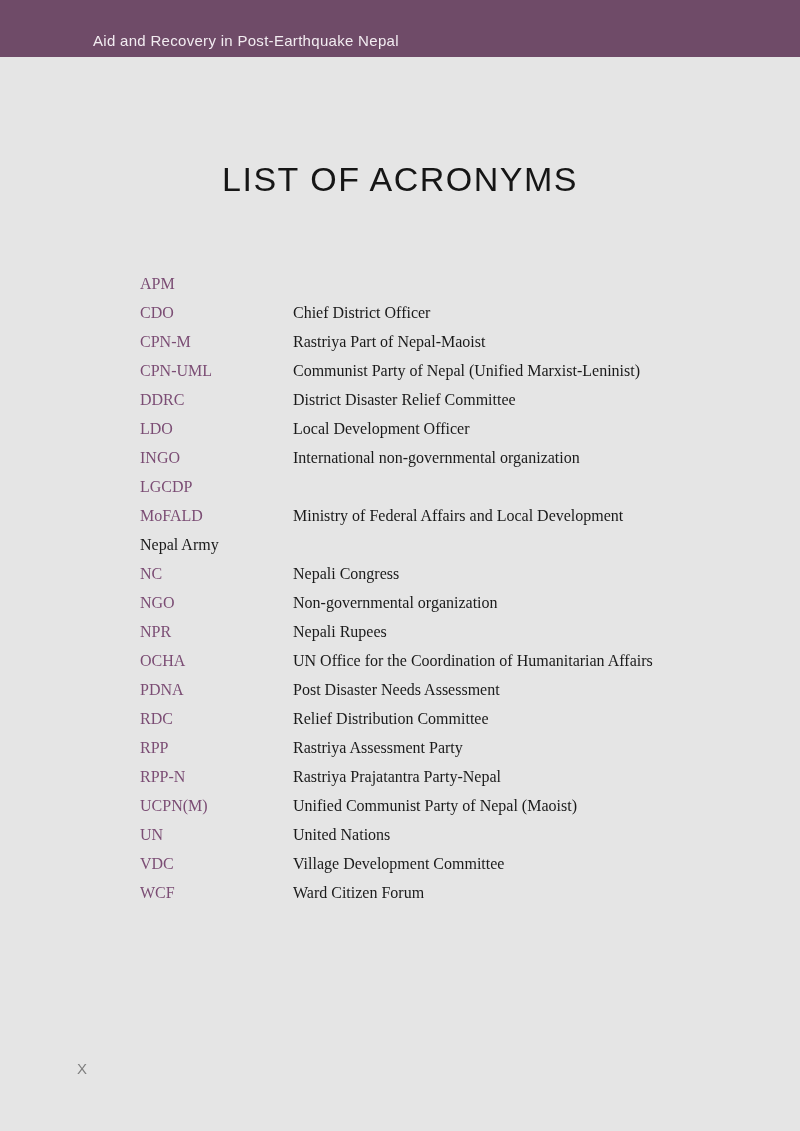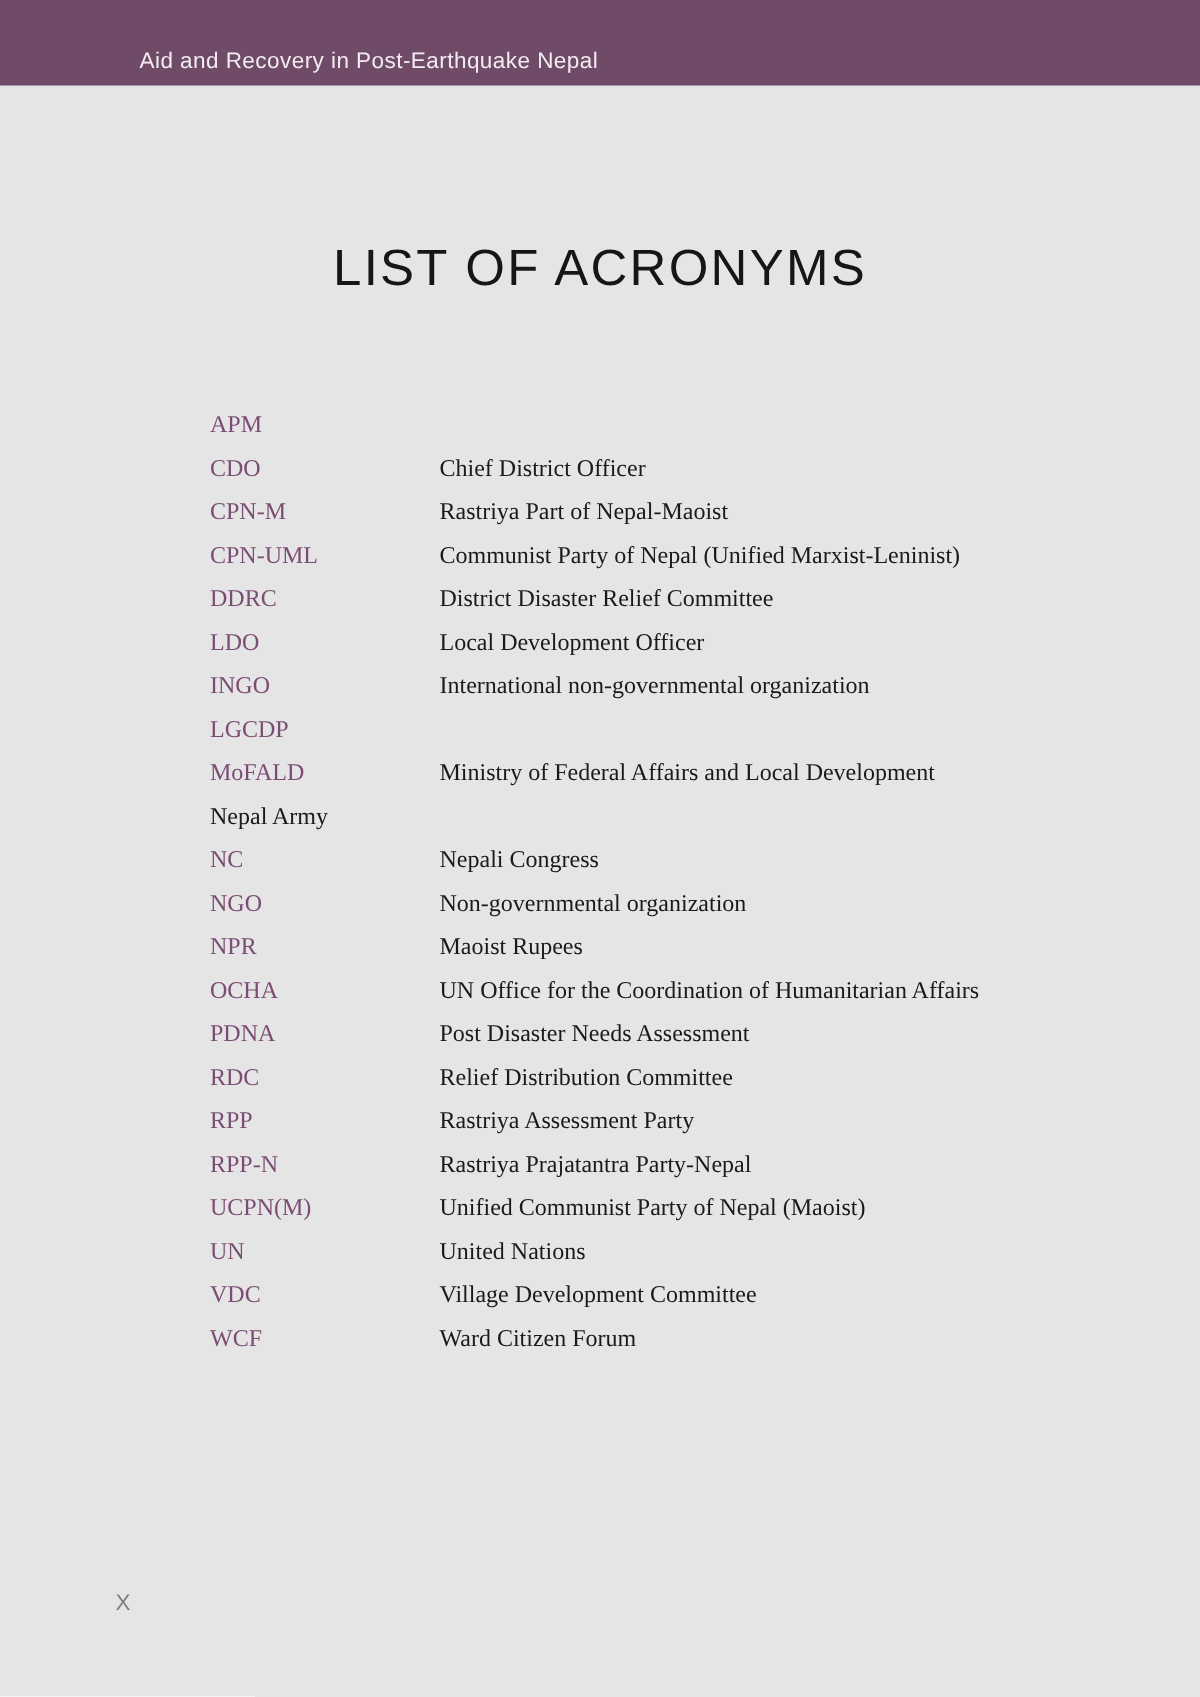--- a/index.html
+++ b/index.html
@@ -130,21 +130,21 @@
       <div class="acronym-row">
         <span class="acronym-abbr">NC</span>
         <span class="acronym-def">Nepali Congress</span>
       </div>
       <div class="acronym-row">
         <span class="acronym-abbr">NGO</span>
         <span class="acronym-def">Non-governmental organization</span>
       </div>
       <div class="acronym-row">
         <span class="acronym-abbr">NPR</span>
-        <span class="acronym-def">Maoist Rupees</span>
+        <span class="acronym-def">Nepali Rupees</span>
       </div>
       <div class="acronym-row">
         <span class="acronym-abbr">OCHA</span>
         <span class="acronym-def">UN Office for the Coordination of Humanitarian Affairs</span>
       </div>
       <div class="acronym-row">
         <span class="acronym-abbr">PDNA</span>
         <span class="acronym-def">Post Disaster Needs Assessment</span>
       </div>
       <div class="acronym-row">

